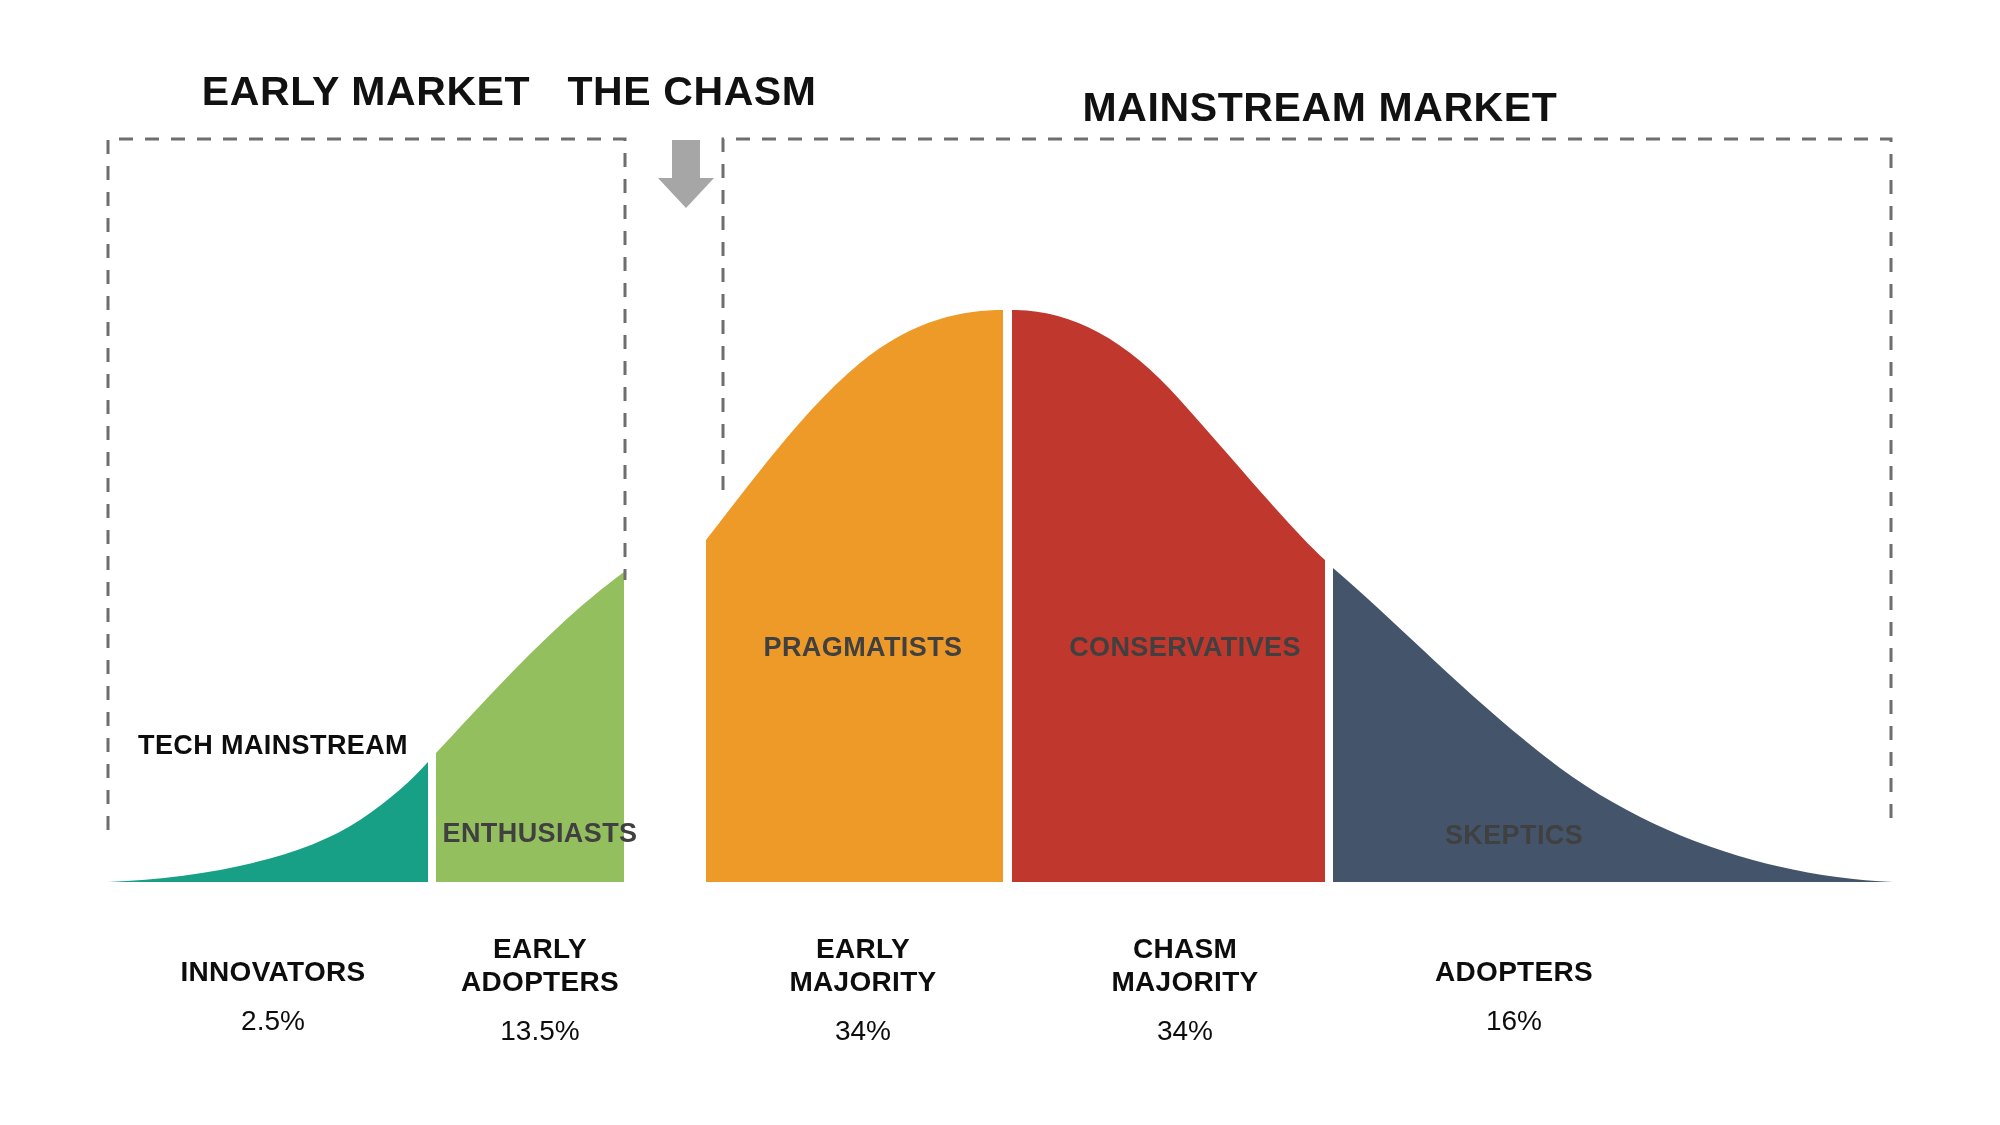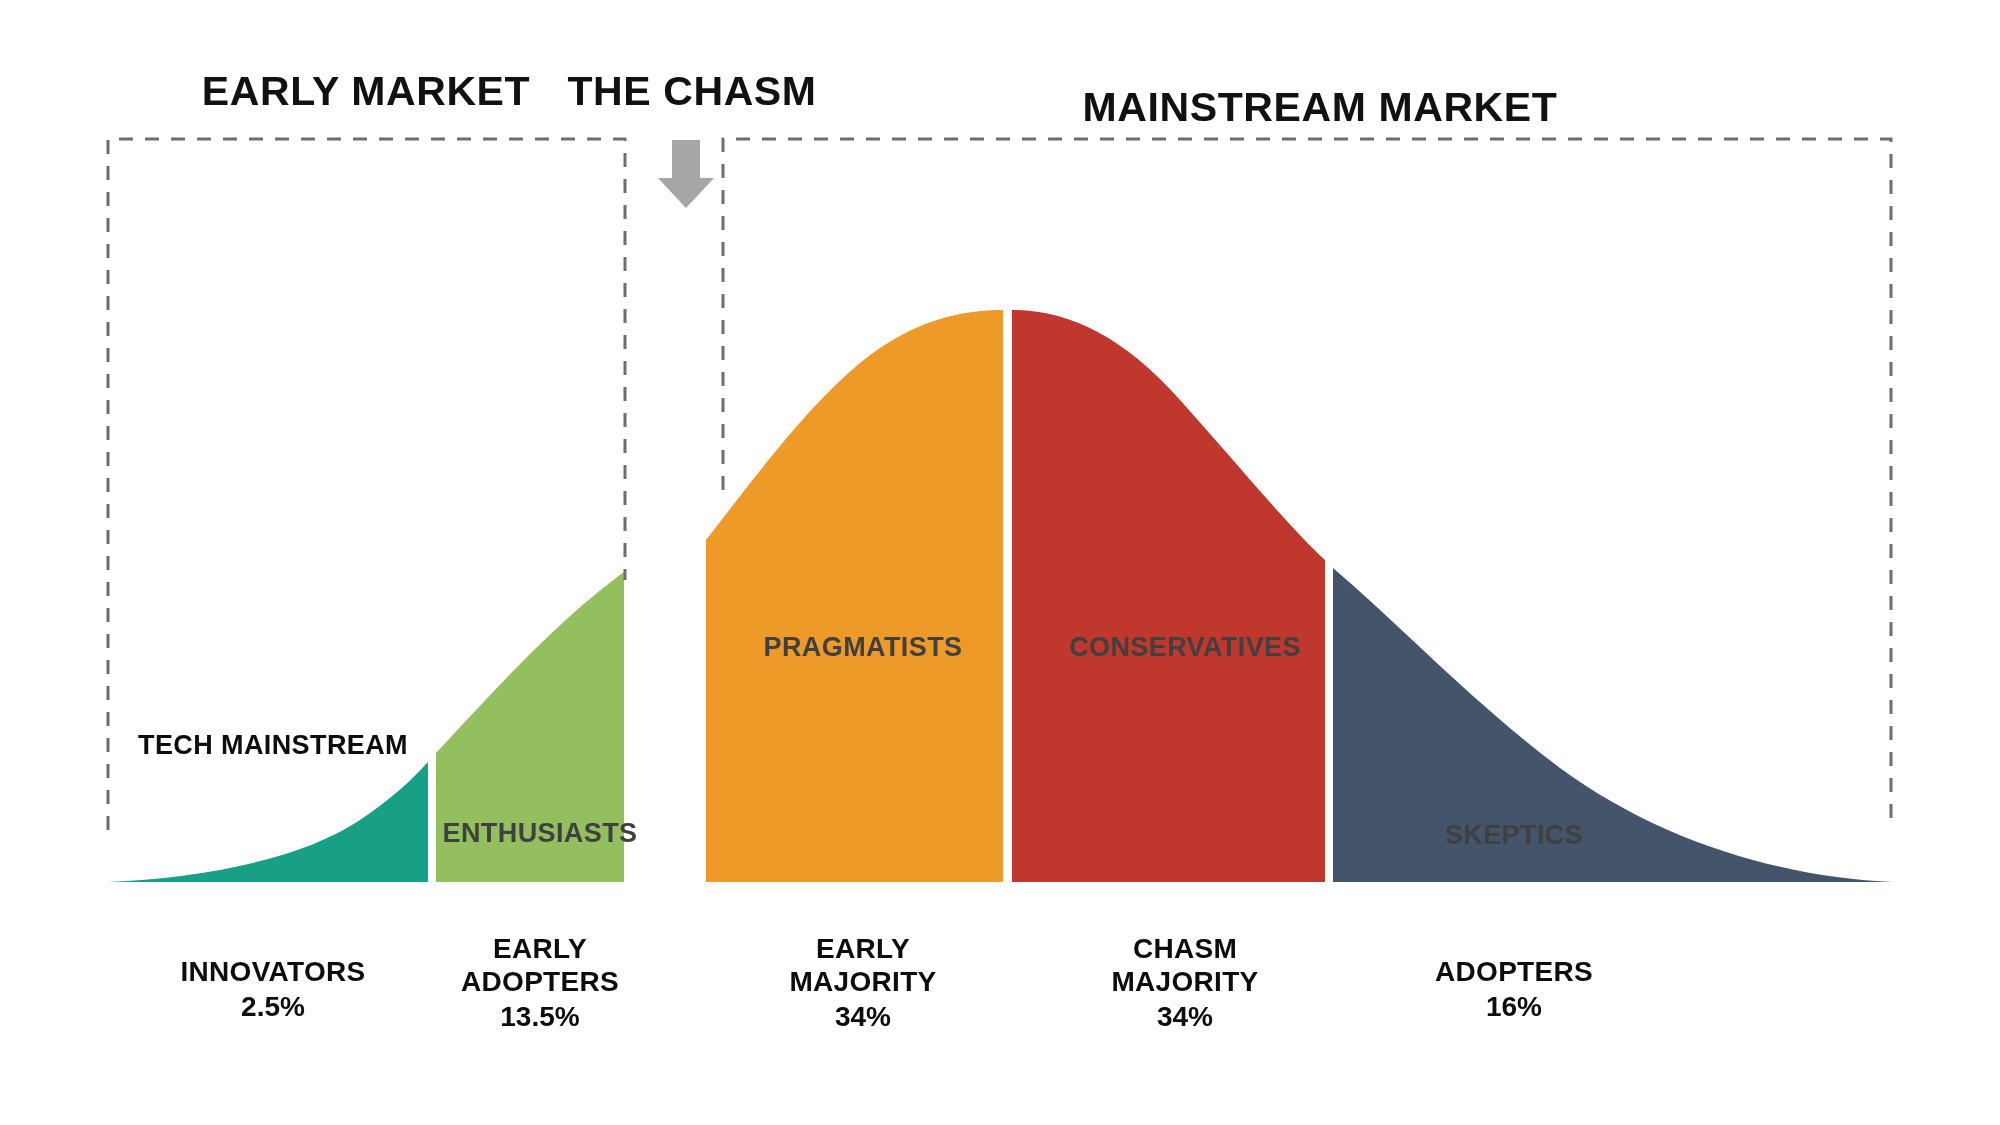--- a/index.html
+++ b/index.html
@@ -49,23 +49,23 @@
     color: #0d0d0d;
   }
   .axis-label .name {
     font-size: 28px;
     font-weight: bold;
     letter-spacing: 0.3px;
     line-height: 1.18;
   }
   .axis-label .pct {
     font-size: 28px;
-    font-weight: 700;
+    font-weight: 400;
     line-height: 1.2;
-    margin-top: 2px;
+    margin-top: 16px;
   }
 </style>
 </head>
 <body>
 
 <div id="stage">
 
   <svg class="canvas" viewBox="0 0 2000 1125">
 
     <path fill="#17a085" d="M108,882 C200,878 300,860 360,820 C390,800 412,780 428,762 L428,882 Z"></path>

